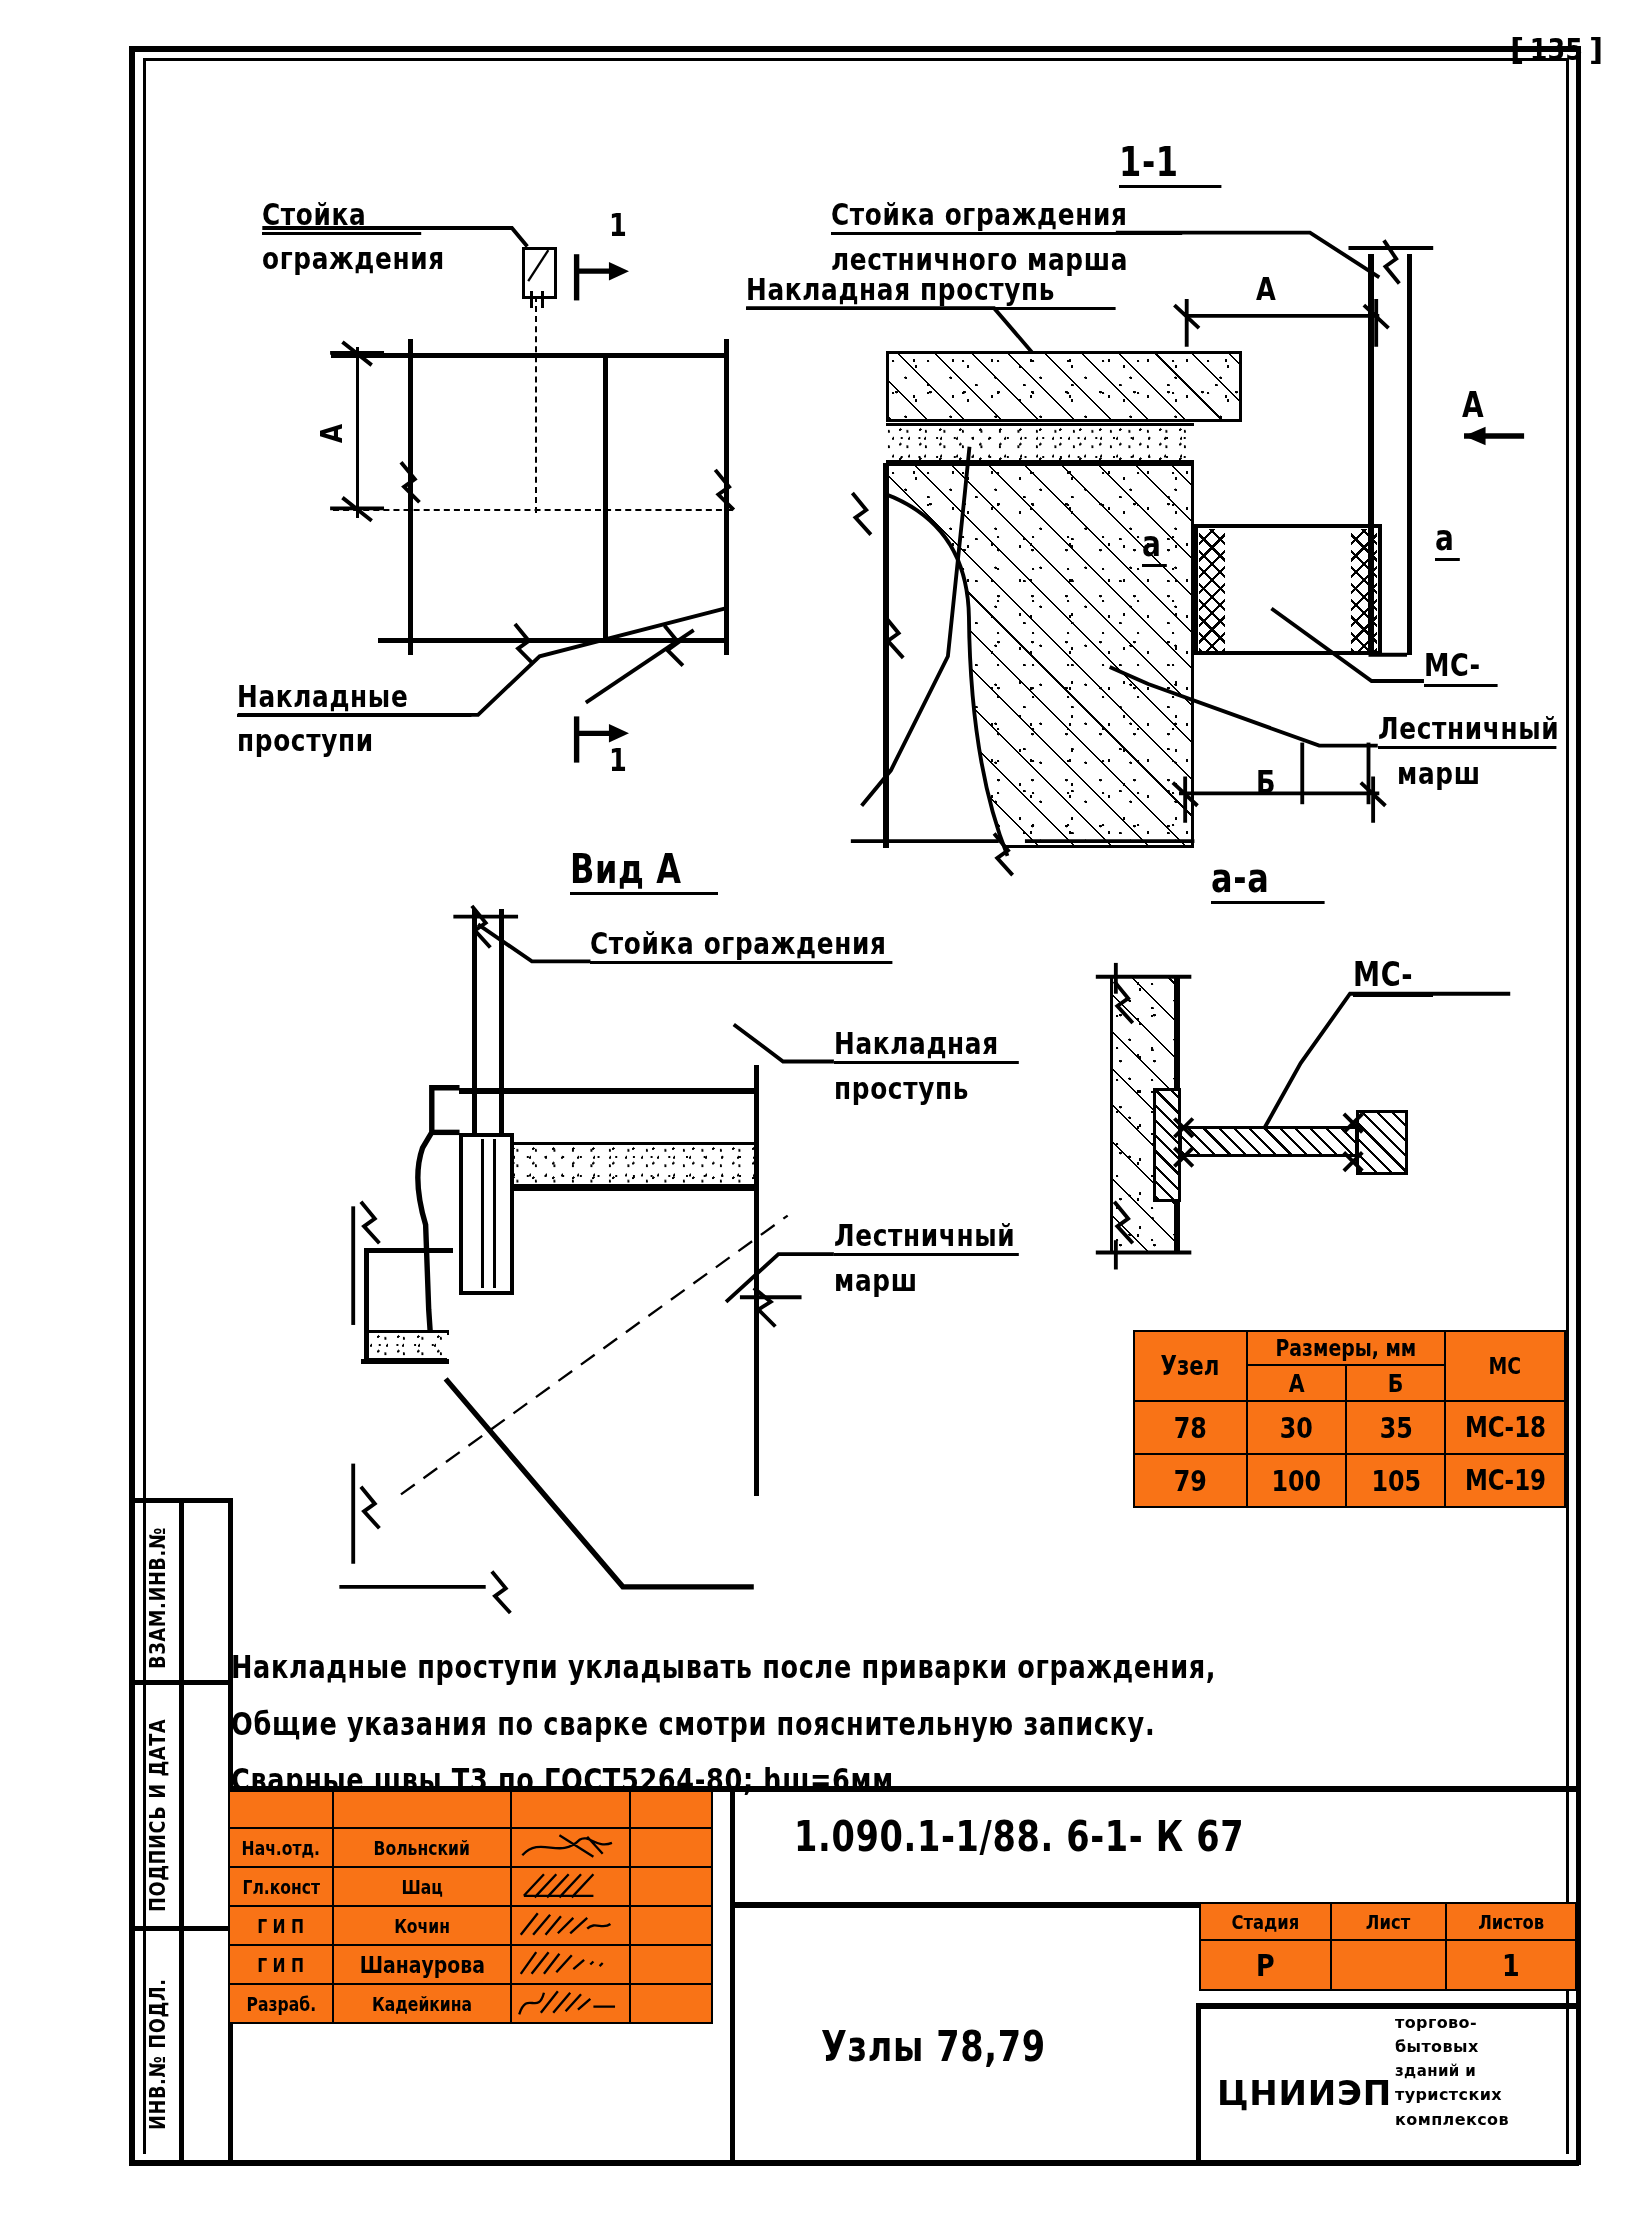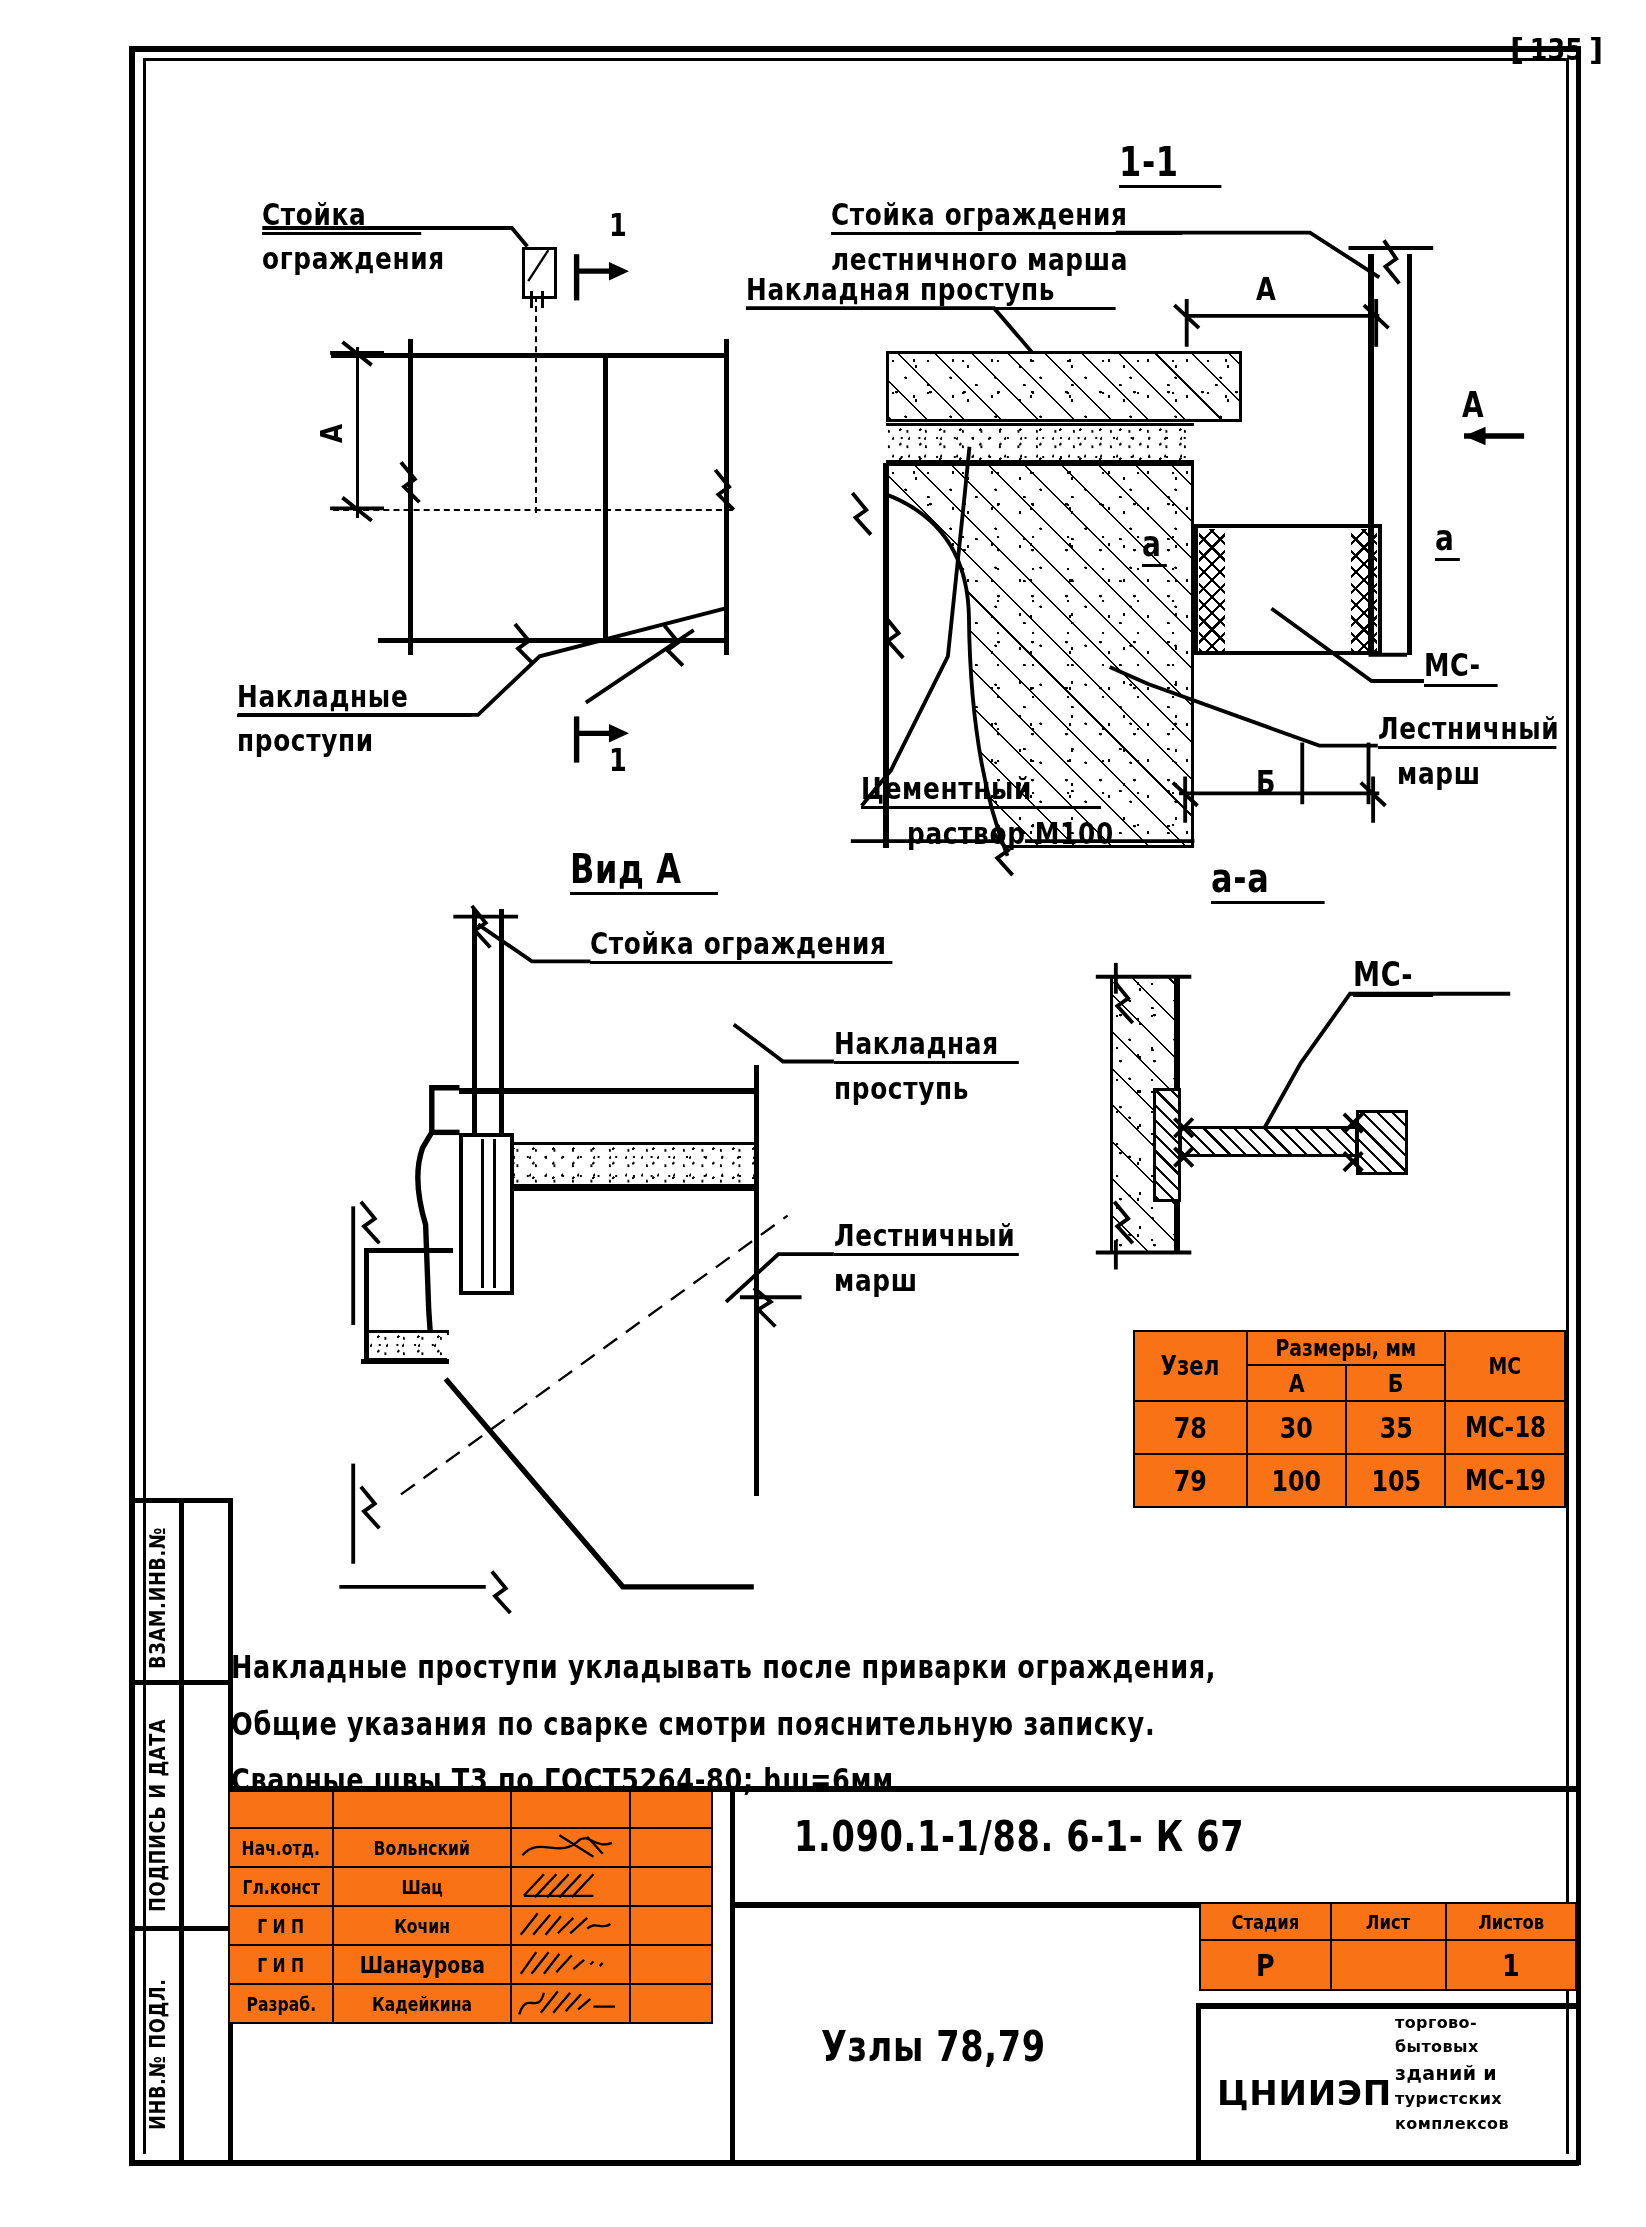--- a/index.html
+++ b/index.html
@@ -211,24 +211,20 @@
   <div class="lbl" style="left:1435px;top:518px;">
     <div class="hand ul" style="font-size:35px;width:31px;">а</div>
   </div>
 
   <div class="lbl hand" style="left:1462px;top:385px;font-size:35px;">А</div>
   <svg style="left:0;top:0;width:1647px;height:2227px;" viewBox="0 0 2137 2891" width="1647" height="2227">
     <path class="stB" d="M 1900 566 L 1978 566"></path>
     <path class="fl" d="M 1900 566 L 1928 554 L 1928 578 Z"></path>
   </svg>
 
-  <div class="lbl" style="left:861px;top:770px;">
-    <div class="hand ul" style="font-size:31px;width:300px;">Цементный</div>
-    <div class="hand" style="font-size:31px;margin-top:6.2px;margin-left:46px;">раствор М100</div>
-  </div>
   <svg style="left:0;top:0;width:1647px;height:2227px;" viewBox="0 0 2137 2891" width="1647" height="2227">
     <path class="stT" d="M 1118 1046 L 1156 1000 L 1230 852 L 1252 640 L 1258 580"></path>
   </svg>
 
   <div class="lbl" style="left:1424px;top:646px;">
     <div class="hand ul" style="font-size:32px;width:92px;">МС-</div>
   </div>
   <svg style="left:0;top:0;width:1647px;height:2227px;" viewBox="0 0 2137 2891" width="1647" height="2227">
     <path class="stT" d="M 1848 884 L 1780 884 L 1650 790"></path>
   </svg>
@@ -499,19 +495,19 @@
     </tr>
   </tbody>
     </table>
 
   <div class="ln h4" style="left:1199px;top:2003px;width:378px;"></div>
   <div class="ln v3" style="left:1196px;top:2003px;height:157px;"></div>
   <div class="lbl" style="left:1217px;top:2073px;font-size:34px;font-weight:700;letter-spacing:0.8px;">ЦНИИЭП</div>
   <div class="lbl" style="left:1395px;top:2013px;">
     <div style="font-size:16px;font-weight:700;letter-spacing:0.4px;">торгово-</div>
     <div style="font-size:16px;font-weight:700;letter-spacing:0.4px;margin-top:5.4px;">бытовых</div>
-    <div style="font-size:19px;font-weight:700;letter-spacing:0.4px;margin-top:5.4px;">зданий и</div>
+    <div style="font-size:15px;font-weight:700;letter-spacing:0.4px;margin-top:5.4px;">зданий и</div>
     <div style="font-size:16px;font-weight:700;letter-spacing:0.4px;margin-top:5.4px;">туристских</div>
     <div style="font-size:16px;font-weight:700;letter-spacing:0.4px;margin-top:5.4px;">комплексов</div>
   </div>
 
 </div>
 
 
 </body></html>

